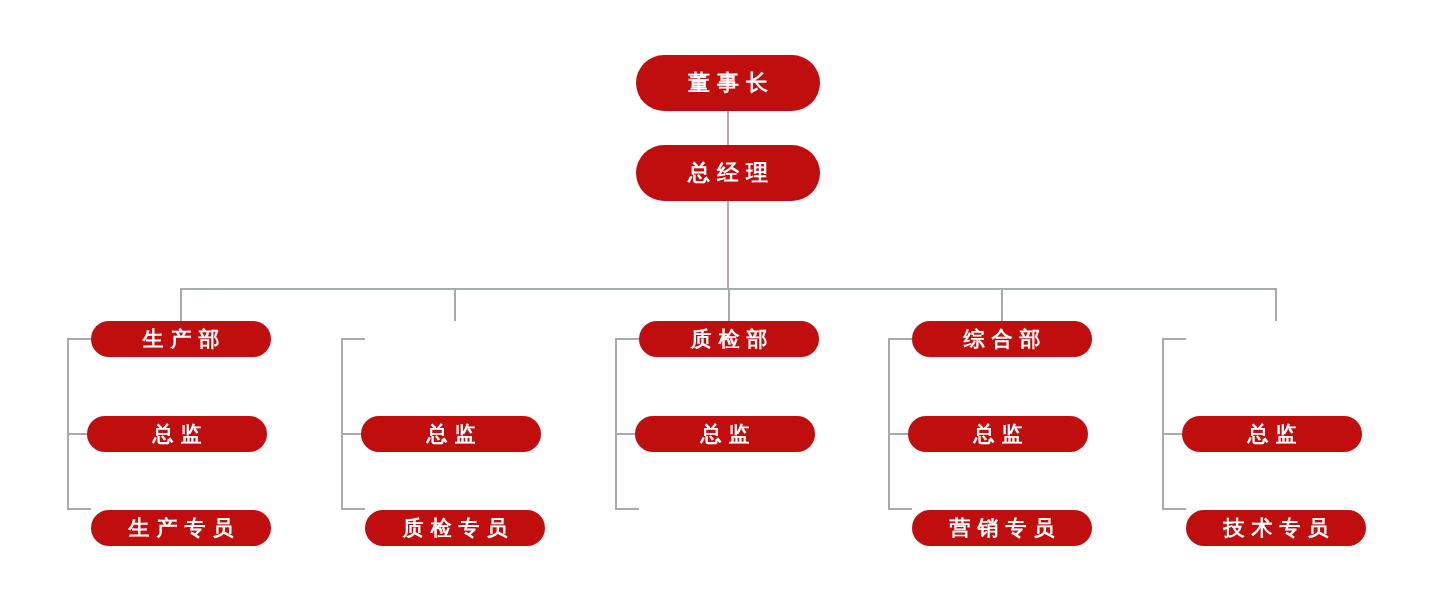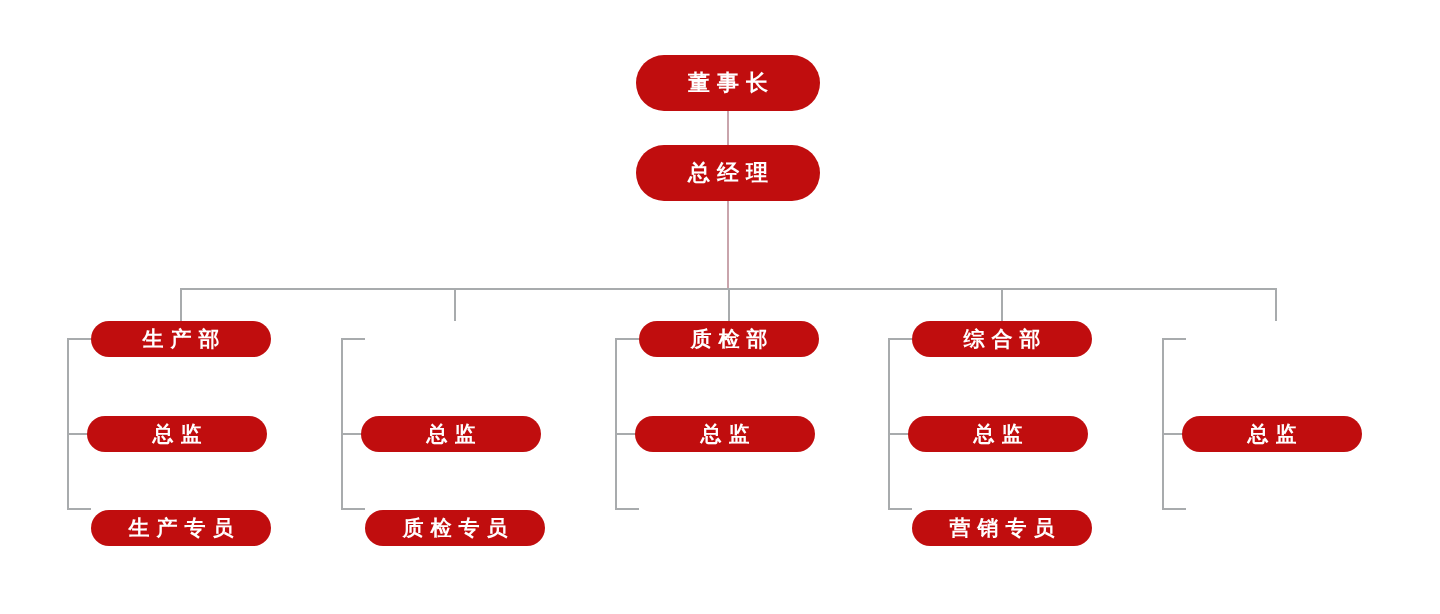--- a/index.html
+++ b/index.html
@@ -131,15 +131,16 @@
     <div class="node small spec">营销专员</div>
   </div>
 
   <div class="col c5">
     <div class="line drop"></div>
     <div class="line bracket"></div>
     <div class="line stub s1"></div>
     <div class="line stub s2"></div>
     <div class="line stub s3"></div>
     <div class="node small mgr">总监</div>
+    <div class="node small spec">技术专员</div>
   </div>
 
 </div>
 
 </body></html>

